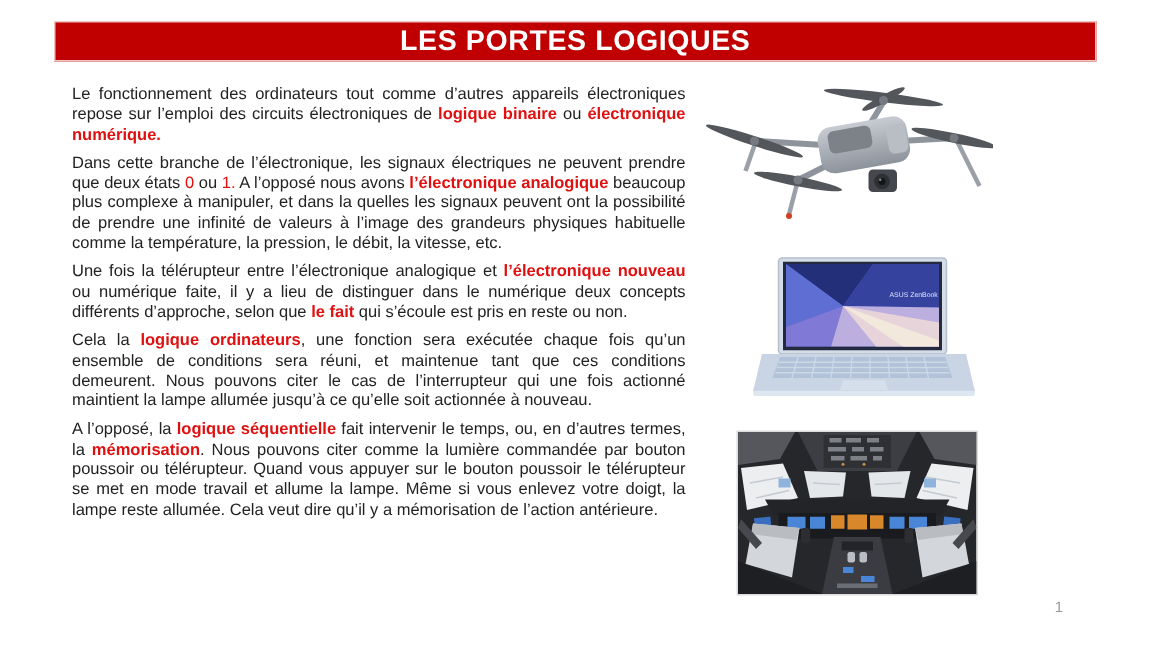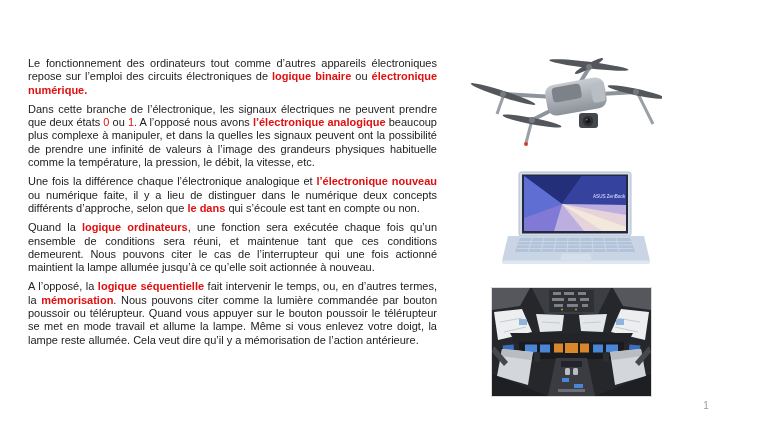--- a/index.html
+++ b/index.html
@@ -12,21 +12,21 @@
     position:absolute;left:36px;top:14px;width:695px;height:27px;
     background:#c00000;border:1px solid #efc3c3;box-sizing:border-box;
     display:flex;align-items:center;justify-content:center;
   }
   .title-band h1{
     margin:0;color:#ffffff;font-size:19px;font-weight:bold;
     letter-spacing:.4px;line-height:25px;white-space:nowrap;
   }
   
   .text-col{
-    position:absolute;left:28px;top:57px;width:409px;color:#222222;
+    position:absolute;left:48px;top:57px;width:409px;color:#222222;
   }
   .text-col p{
     margin:0 0 6px 0;font-size:11px;line-height:13.3px;text-align:justify;
   }
   .rb{color:#e01010;font-weight:bold;}
   .rp{color:#e01010;}
   
   figure{margin:0;padding:0;position:absolute;}
   .fig-drone{left:466px;top:52px;width:196px;height:102px;}
   .fig-laptop{left:502px;top:171px;width:148px;height:98px;}
@@ -36,26 +36,29 @@
   .page-number{
     position:absolute;left:698px;top:400px;width:16px;text-align:center;
     font-size:10px;color:#9a9a9a;
   }
 </style>
 </head>
 <body>
 
 <div class="slide">
 
+  <div class="title-band">
+    <h1>LES PORTES LOGIQUES</h1>
+  </div>
 
   <div class="text-col">
     <p><span>Le fonctionnement des ordinateurs tout comme d’autres appareils électroniques repose sur l’emploi des circuits électroniques de </span><span class="rb">logique binaire</span><span> ou </span><span class="rb">électronique numérique.</span></p>
     <p><span>Dans cette branche de l’électronique, les signaux électriques ne peuvent prendre que deux états </span><span class="rp">0</span><span> ou </span><span class="rp">1.</span><span> A l’opposé nous avons </span><span class="rb">l’électronique analogique</span><span> beaucoup plus complexe à manipuler, et dans la quelles les signaux peuvent ont la possibilité de prendre une infinité de valeurs à l’image des grandeurs physiques habituelle comme la température, la pression, le débit, la vitesse, etc.</span></p>
-    <p><span>Une fois la différence chaque l’électronique analogique et </span><span class="rb">l’électronique nouveau</span><span> ou numérique faite, il y a lieu de distinguer dans le numérique deux concepts différents d’approche, selon que </span><span class="rb">le dans</span><span> qui s’écoule est tant en compte ou non.</span></p>
-    <p><span>Quand la </span><span class="rb">logique ordinateurs</span><span>, une fonction sera exécutée chaque fois qu’un ensemble de conditions sera réuni, et maintenue tant que ces conditions demeurent. Nous pouvons citer le cas de l’interrupteur qui une fois actionné maintient la lampe allumée jusqu’à ce qu’elle soit actionnée à nouveau.</span></p>
+    <p><span>Une fois la télérupteur entre l’électronique analogique et </span><span class="rb">l’électronique nouveau</span><span> ou numérique faite, il y a lieu de distinguer dans le numérique deux concepts différents d’approche, selon que </span><span class="rb">le fait</span><span> qui s’écoule est pris en reste ou non.</span></p>
+    <p><span>Cela la </span><span class="rb">logique ordinateurs</span><span>, une fonction sera exécutée chaque fois qu’un ensemble de conditions sera réuni, et maintenue tant que ces conditions demeurent. Nous pouvons citer le cas de l’interrupteur qui une fois actionné maintient la lampe allumée jusqu’à ce qu’elle soit actionnée à nouveau.</span></p>
     <p><span>A l’opposé, la </span><span class="rb">logique séquentielle</span><span> fait intervenir le temps, ou, en d’autres termes, la </span><span class="rb">mémorisation</span><span>. Nous pouvons citer comme la lumière commandée par bouton poussoir ou télérupteur. Quand vous appuyer sur le bouton poussoir le télérupteur se met en mode travail et allume la lampe. Même si vous enlevez votre doigt, la lampe reste allumée. Cela veut dire qu’il y a mémorisation de l’action  antérieure.</span></p>
   </div>
 
   <figure class="fig-drone">
     <svg viewBox="0 0 196 102" xmlns="http://www.w3.org/2000/svg">
       <defs>
         <linearGradient id="gbody" x1="0" y1="0" x2="0" y2="1">
           <stop offset="0" stop-color="#c7ccd3"></stop>
             <stop offset="1" stop-color="#8d939b"></stop>
         </linearGradient>

